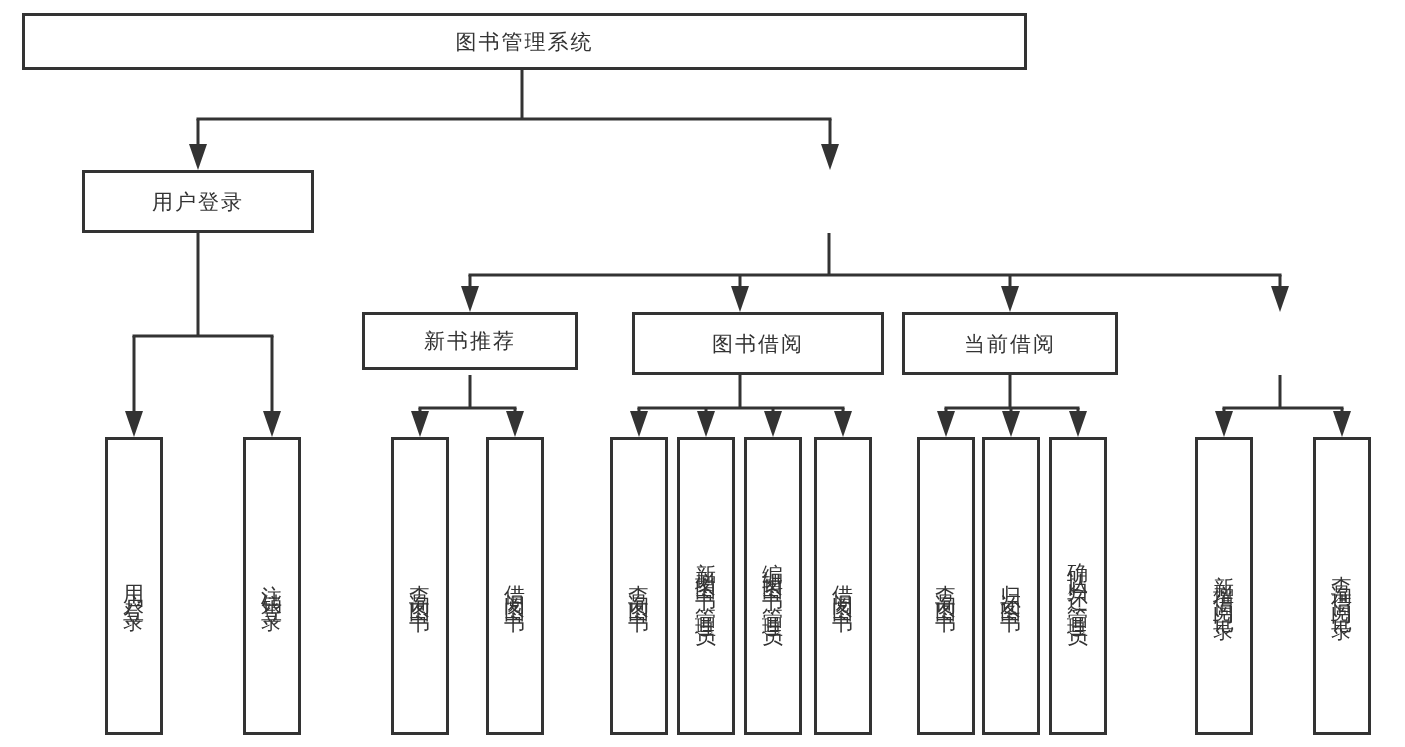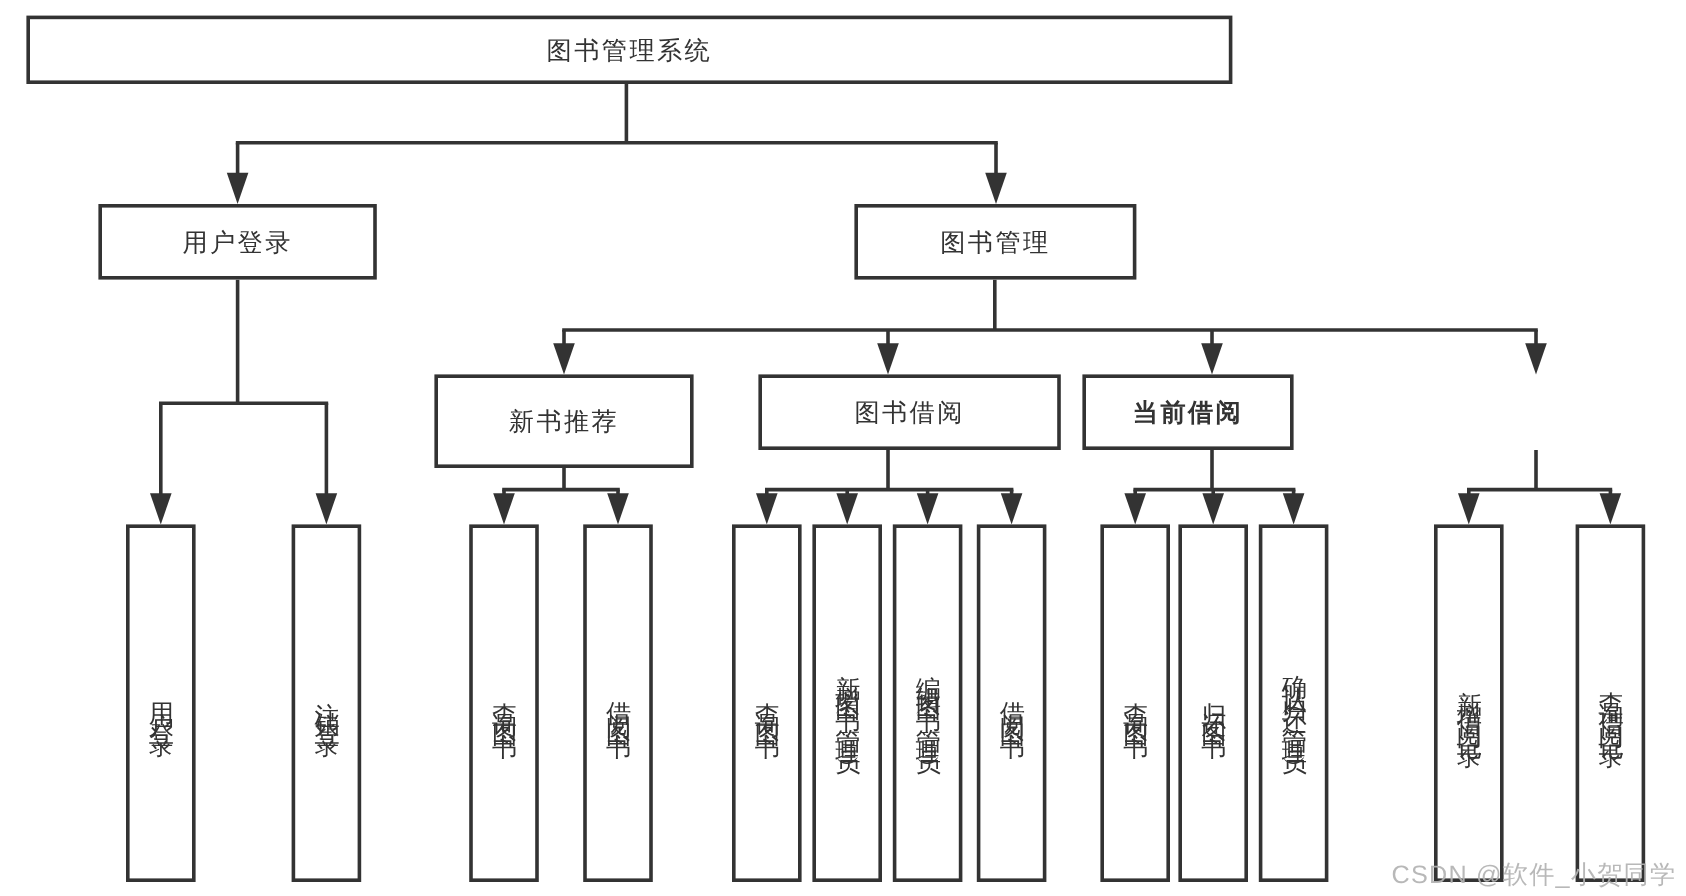--- a/index.html
+++ b/index.html
@@ -153,25 +153,24 @@
       <line x1="1224" y1="408" x2="1224" y2="415"></line>
       <polygon points="1215,411 1233,411 1224,437"></polygon>
       <line x1="1342" y1="408" x2="1342" y2="415"></line>
       <polygon points="1333,411 1351,411 1342,437"></polygon>
     </g>
   </svg>
 
   <div class="node" style="left:22px; top:13px; width:1005px; height:57px;">图书管理系统</div>
 
   <div class="node" style="left:82px; top:170px; width:232px; height:63px;">用户登录</div>
-  <div class="node" style="left:712px; top:170px; width:235px; height:63px;">图书管理</div>
-
-  <div class="node" style="left:362px; top:312px; width:216px; height:78px;">新书推荐</div>
+
+  <div class="node" style="left:362px; top:312px; width:216px; height:58px;">新书推荐</div>
   <div class="node" style="left:632px; top:312px; width:252px; height:63px;">图书借阅</div>
-  <div class="node" style="left:902px; top:312px; width:176px; height:63px;font-weight:bold;">当前借阅</div>
+  <div class="node" style="left:902px; top:312px; width:216px; height:63px;">当前借阅</div>
 
   <div class="leaf" style="left:105px; top:437px; width:58px; height:298px;">
     <span class="vtext">用户登录</span>
   </div>
   <div class="leaf" style="left:243px; top:437px; width:58px; height:298px;">
     <span class="vtext">注销登录</span>
   </div>
 
   <div class="leaf" style="left:391px; top:437px; width:58px; height:298px;">
     <span class="vtext">查询图书</span>
@@ -203,15 +202,14 @@
     <span class="vtext">确认归还（管理员）</span>
   </div>
 
   <div class="leaf" style="left:1195px; top:437px; width:58px; height:298px;">
     <span class="vtext">新增借阅记录</span>
   </div>
   <div class="leaf" style="left:1313px; top:437px; width:58px; height:298px;">
     <span class="vtext">查询借阅记录</span>
   </div>
 
-  <div class="watermark">CSDN @软件_小贺同学</div>
 
 </div>
 
 </body></html>

